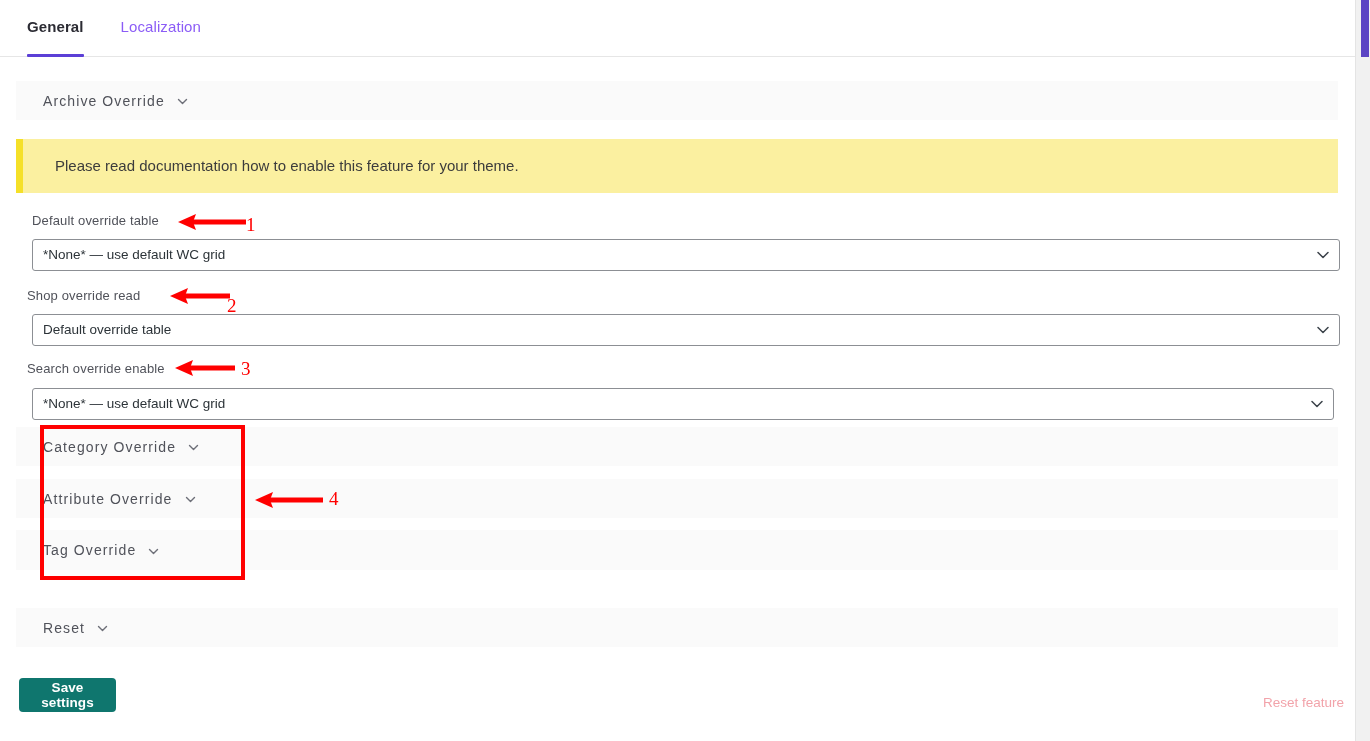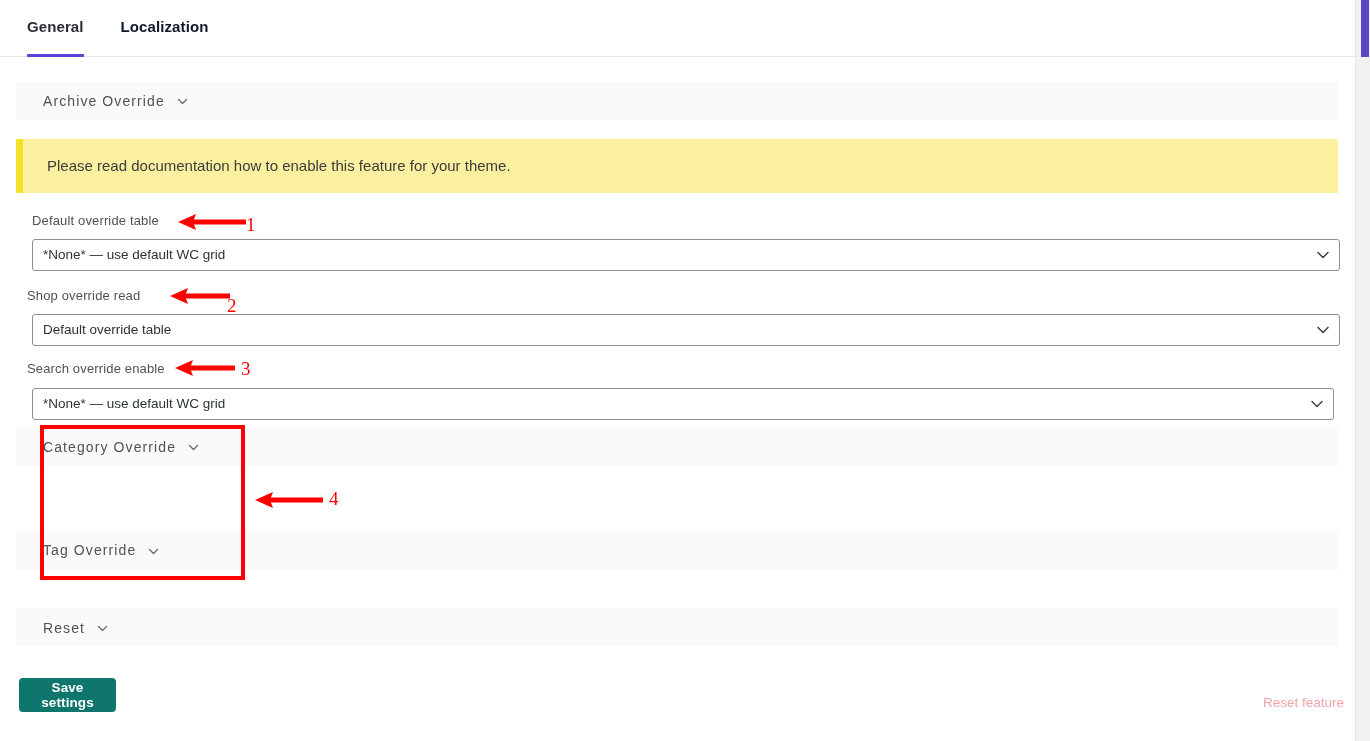--- a/index.html
+++ b/index.html
@@ -32,25 +32,24 @@
     display: flex;
     align-items: flex-end;
     padding-left: 27px;
     padding-top: 16px;
     gap: 37px;
   }
   .tab {
     position: relative;
     font-size: 15px;
     line-height: 20px;
-    color: #0f172a;
+    color: #8b5cf6;
     letter-spacing: 0.1px;
     padding-bottom: 20px;
     cursor: pointer;
-    font-weight: bold;
   }
   .tab.active {
     color: #2b2b33;
     font-weight: 600;
   }
   .tab.active::after {
     content: "";
     position: absolute;
     left: 0; right: 0;
     bottom: 0;
@@ -96,21 +95,21 @@
   .notice {
     position: absolute;
     left: 16px;
     top: 82px;
     width: 1322px;
     height: 54px;
     background: #fbf0a0;
     border-left: 7px solid #f5e028;
     display: flex;
     align-items: center;
-    padding-left: 24px;
+    padding-left: 32px;
   }
   .notice-text {
     font-size: 15px;
     color: #3c3c3c;
     line-height: 20px;
   }
 
   
   .field-label {
     position: absolute;
@@ -279,20 +278,28 @@
 
     <div class="accordion" style="left:16px; top:370px; width:1322px; height:39px;">
       <span class="accordion-label">Category Override</span>
       <span class="chev">
         <svg width="11" height="11" viewBox="0 0 11 11">
           <path d="M1.5 3.5 L5.5 7.5 L9.5 3.5" fill="none" stroke="#6d6f78" stroke-width="1.4" stroke-linecap="round" stroke-linejoin="round"></path>
         </svg>
       </span>
     </div>
 
+    <div class="accordion" style="left:16px; top:422px; width:1322px; height:39px;">
+      <span class="accordion-label">Attribute Override</span>
+      <span class="chev">
+        <svg width="11" height="11" viewBox="0 0 11 11">
+          <path d="M1.5 3.5 L5.5 7.5 L9.5 3.5" fill="none" stroke="#6d6f78" stroke-width="1.4" stroke-linecap="round" stroke-linejoin="round"></path>
+        </svg>
+      </span>
+    </div>
 
     <div class="accordion" style="left:16px; top:473px; width:1322px; height:40px;">
       <span class="accordion-label">Tag Override</span>
       <span class="chev">
         <svg width="11" height="11" viewBox="0 0 11 11">
           <path d="M1.5 3.5 L5.5 7.5 L9.5 3.5" fill="none" stroke="#6d6f78" stroke-width="1.4" stroke-linecap="round" stroke-linejoin="round"></path>
         </svg>
       </span>
     </div>
 

